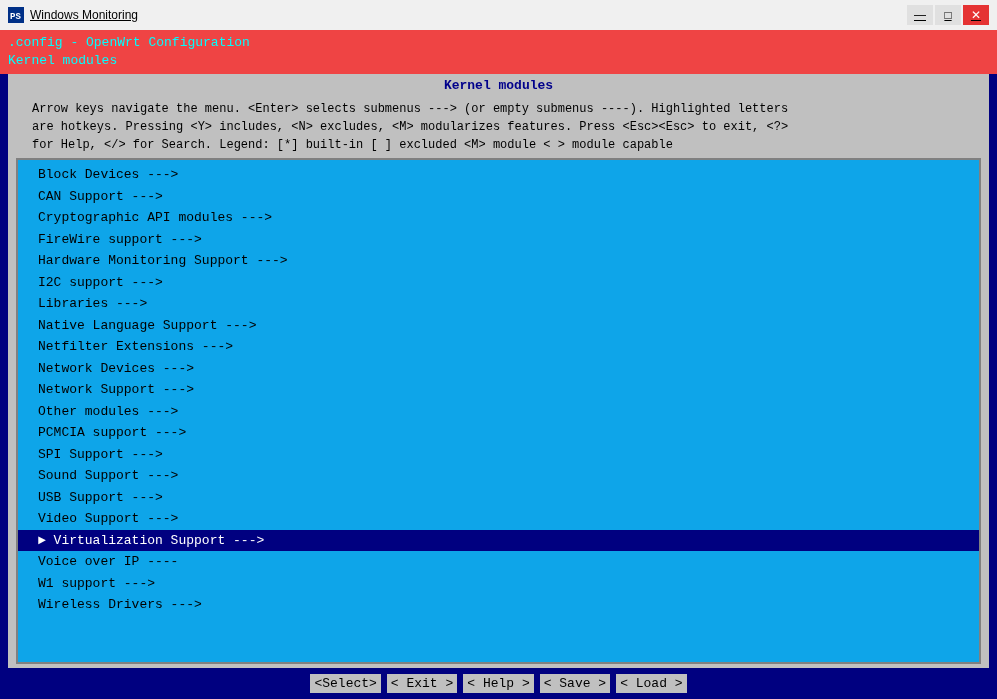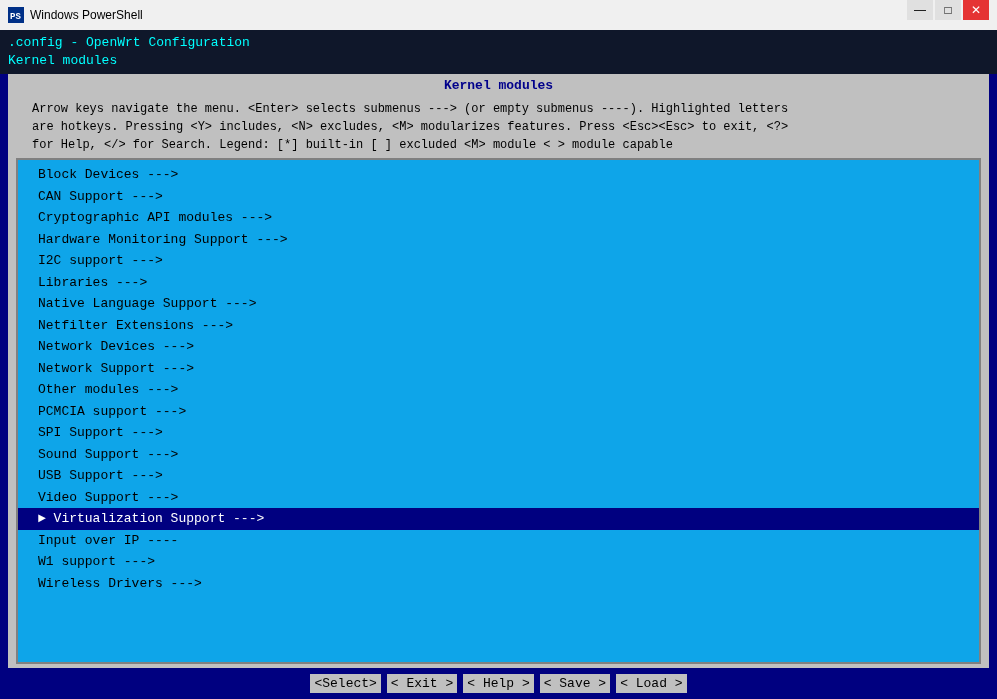--- a/index.html
+++ b/index.html
@@ -9,25 +9,27 @@
       background: #1a1a2e;
       font-family: 'Courier New', Courier, monospace;
       overflow: hidden;
       display: flex;
       flex-direction: column;
     }
 
     
     .title-bar {
       display: flex;
+      align-items: center;
       justify-content: space-between;
       background: #f0f0f0;
       height: 30px;
       padding: 0 8px;
       flex-shrink: 0;
+      text-decoration: underline;
     }
     .title-bar-left {
       display: flex;
       align-items: center;
       gap: 6px;
     }
     .title-bar-icon {
       width: 16px;
       height: 16px;
       background: #00a;
@@ -66,21 +68,21 @@
     .terminal {
       flex: 1;
       background: #000080;
       display: flex;
       flex-direction: column;
       overflow: hidden;
     }
 
     
     .top-bar {
-      background: #0f172a;
+      background: #ef4444;
       padding: 4px 8px;
       display: flex;
       flex-direction: column;
     }
     .config-line {
       color: #00ffff;
       font-size: 13px;
       line-height: 1.4;
     }
 
@@ -183,21 +185,21 @@
 <body>
 
 <div class="title-bar">
   <div class="title-bar-left">
     <div class="title-bar-icon">
       <svg width="16" height="16" viewBox="0 0 16 16">
         <rect width="16" height="16" fill="#003087"></rect>
         <text x="2" y="12" font-size="9" fill="white" font-weight="bold">PS</text>
       </svg>
     </div>
-    <span class="title-bar-title">Windows PowerShell</span>
+    <span class="title-bar-title">Windows Monitoring</span>
   </div>
   <div class="window-controls">
     <button class="win-btn win-btn-min">—</button>
     <button class="win-btn win-btn-max">□</button>
     <button class="win-btn win-btn-close">✕</button>
   </div>
 </div>
 
 <div class="terminal">
 
@@ -214,35 +216,36 @@
 
     <div class="help-text">
       <span>Arrow keys navigate the menu.  &lt;Enter&gt; selects submenus ---&gt; (or empty submenus ----).  Highlighted letters<br>are hotkeys.  Pressing &lt;Y&gt; includes, &lt;N&gt; excludes, &lt;M&gt; modularizes features.  Press &lt;Esc&gt;&lt;Esc&gt; to exit, &lt;?&gt;<br>for Help, &lt;/&gt; for Search.  Legend: [*] built-in  [ ] excluded  &lt;M&gt; module  &lt; &gt; module capable</span>
     </div>
 
     <div class="menu-container">
       <div class="menu-items">
       <div class="menu-item">  Block Devices  ---&gt;</div>
           <div class="menu-item">  CAN Support  ---&gt;</div>
           <div class="menu-item">  Cryptographic API modules  ---&gt;</div>
+          <div class="menu-item">  FireWire support  ---&gt;</div>
           <div class="menu-item">  Hardware Monitoring Support  ---&gt;</div>
           <div class="menu-item">  I2C support  ---&gt;</div>
           <div class="menu-item">  Libraries  ---&gt;</div>
           <div class="menu-item">  Native Language Support  ---&gt;</div>
           <div class="menu-item">  Netfilter Extensions  ---&gt;</div>
           <div class="menu-item">  Network Devices  ---&gt;</div>
           <div class="menu-item">  Network Support  ---&gt;</div>
           <div class="menu-item">  Other modules  ---&gt;</div>
           <div class="menu-item">  PCMCIA support  ---&gt;</div>
           <div class="menu-item">  SPI Support  ---&gt;</div>
           <div class="menu-item">  Sound Support  ---&gt;</div>
           <div class="menu-item">  USB Support  ---&gt;</div>
           <div class="menu-item">  Video Support  ---&gt;</div>
           <div class="menu-item selected">► Virtualization Support  ---&gt;</div>
-          <div class="menu-item">  Input over IP  ----</div>
+          <div class="menu-item">  Voice over IP  ----</div>
           <div class="menu-item">  W1 support  ---&gt;</div>
           <div class="menu-item">  Wireless Drivers  ---&gt;</div>
         </div>
     </div>
   </div>
 
   <div class="button-bar">
   <span class="nav-button"><span class="key">&lt;Select&gt;</span></span>
       <span style="color: rgb(255, 255, 255); font-size: 13px;">  </span>
       <span class="nav-button"><span class="key">&lt; Exit &gt;</span></span>

